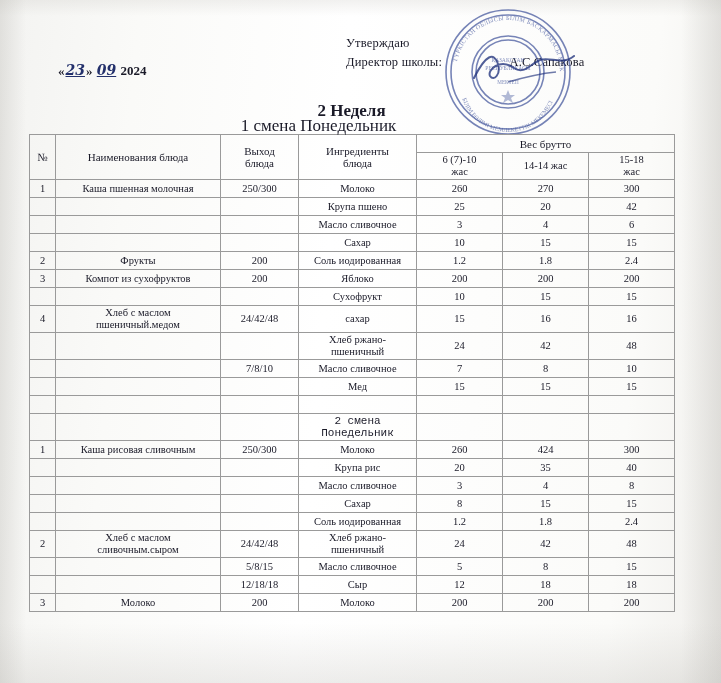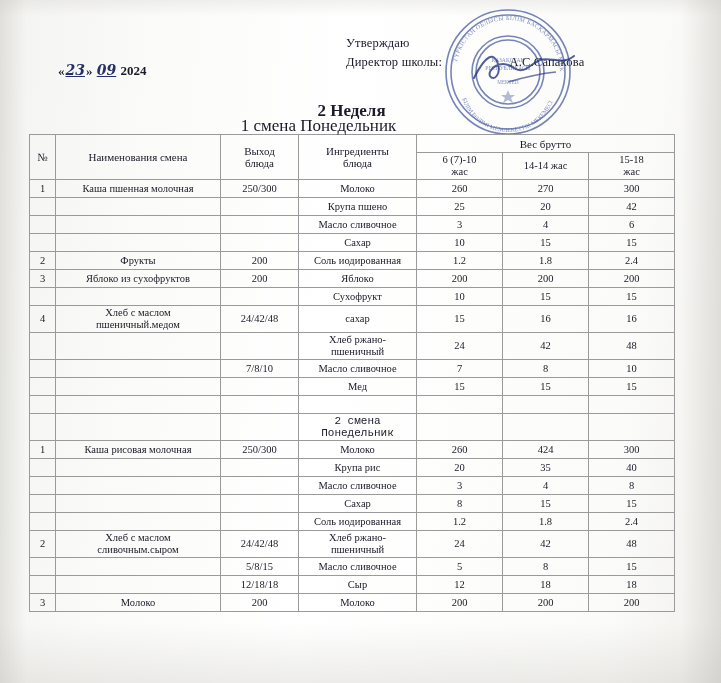--- a/index.html
+++ b/index.html
@@ -229,21 +229,21 @@
         <tr>
           <td class="no-border"></td>
           <td class="no-border"></td>
           <td class="no-border title-week" colspan="2">1 смена Понедельник</td>
           <td class="no-border"></td>
           <td class="no-border"></td>
           <td class="no-border"></td>
         </tr>
         <tr>
           <th rowspan="2" class="hdr-tall">№</th>
-          <th rowspan="2" class="hdr-tall">Наименования смена</th>
+          <th rowspan="2" class="hdr-tall">Наименования блюда</th>
           <th rowspan="2" class="hdr-tall two-line">
             <span>Выход</span><br>
             <span>блюда</span>
           </th>
           <th rowspan="2" class="hdr-tall two-line">
             <span>Ингредиенты</span><br>
             <span>блюда</span>
           </th>
           <th colspan="3" class="hdr-tall">Вес  брутто</th>
         </tr>
@@ -299,21 +299,21 @@
           <td>2</td>
           <td>Фрукты</td>
           <td>200</td>
           <td>Соль иодированная</td>
           <td>1.2</td>
           <td>1.8</td>
           <td>2.4</td>
         </tr>
         <tr>
           <td>3</td>
-          <td>Яблоко из сухофруктов</td>
+          <td>Компот из сухофруктов</td>
           <td>200</td>
           <td>Яблоко</td>
           <td>200</td>
           <td>200</td>
           <td>200</td>
         </tr>
         <tr>
           <td></td>
           <td></td>
           <td></td>
@@ -383,21 +383,21 @@
             <span>2 смена</span><br>
             <span>Понедельник</span>
           </td>
           <td></td>
             <td></td>
             <td></td>
         </tr>
 
         <tr>
           <td>1</td>
-          <td>Каша рисовая молочная</td>
+          <td>Каша рисовая сливочным</td>
           <td>250/300</td>
           <td>Молоко</td>
           <td>260</td>
           <td>424</td>
           <td>300</td>
         </tr>
         <tr>
           <td></td>
           <td></td>
           <td></td>

